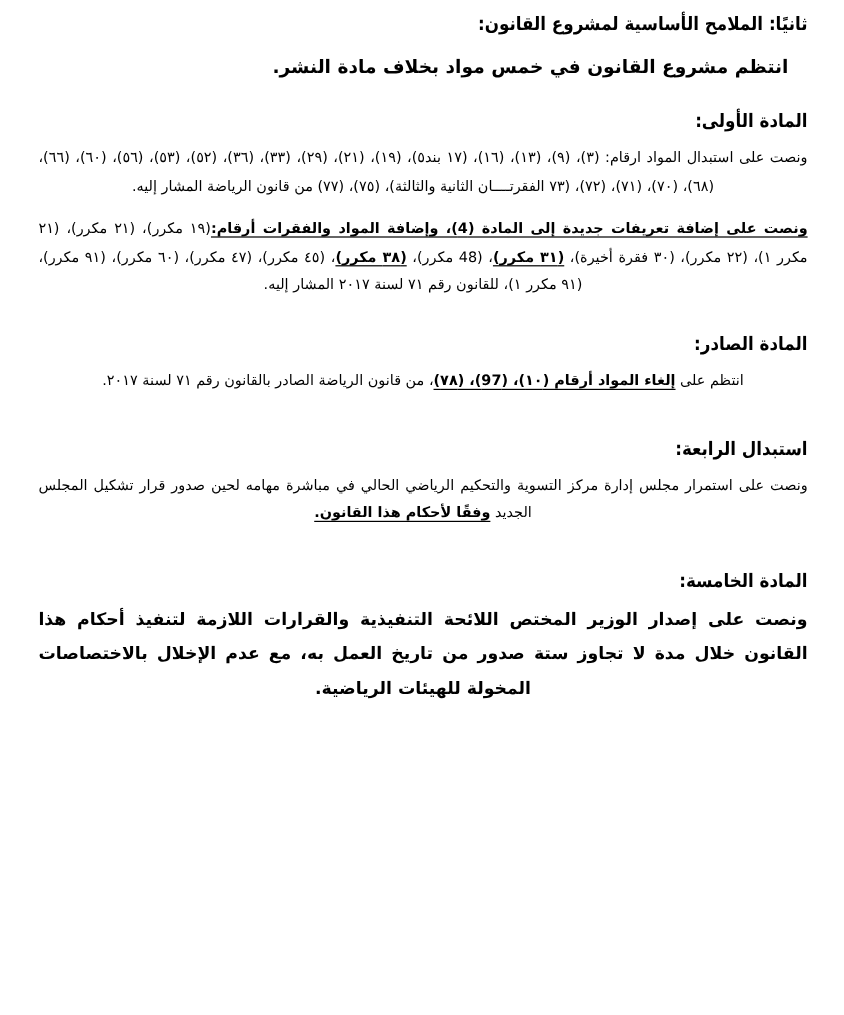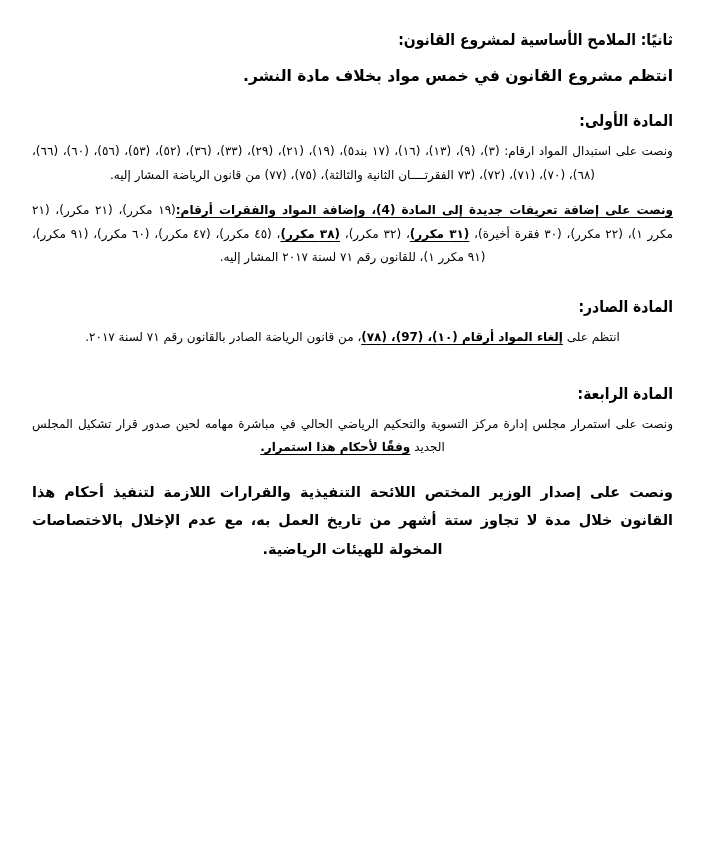--- a/index.html
+++ b/index.html
@@ -13,21 +13,21 @@
     height: 846px;
     overflow: hidden;
     font-family: "DejaVu Sans", "Liberation Sans", sans-serif;
     color: #000000;
     direction: rtl;
   }
   .page {
     width: 703px;
     height: 846px;
     box-sizing: border-box;
-    padding: 26px 30px 10px 32px;
+    padding: 6px 30px 10px 32px;
     background: #ffffff;
     position: relative;
   }
   .doc-body {
     width: 100%;
   }
   
   .heading {
     font-weight: bold;
     text-align: right;
@@ -38,21 +38,21 @@
     font-stretch: condensed;
   }
   .heading-top {
     margin-top: 2px;
   }
   .heading-intro {
     font-weight: bold;
     text-align: right;
     font-size: 15.5px;
     line-height: 1.62;
-    margin: 0;
+    margin: 16px;
     margin-top: 11px;
     letter-spacing: -0.2px;
   }
   .art-heading {
     margin-top: 20px;
   }
   
   .para {
     text-align: justify;
     text-align-last: center;
@@ -86,30 +86,31 @@
 
     <p class="heading heading-top">ثانيًا: الملامح الأساسية لمشروع القانون:</p>
 
     <p class="heading-intro">انتظم مشروع القانون في خمس مواد بخلاف مادة النشر.</p>
 
     <p class="heading art-heading">المادة الأولى:</p>
     <p class="para">ونصت على استبدال المواد ارقام: (٣)، (٩)، (١٣)، (١٦)، (١٧ بند٥)، (١٩)، (٢١)، (٢٩)، (٣٣)، (٣٦)، (٥٢)، (٥٣)، (٥٦)، (٦٠)، (٦٦)، (٦٨)، (٧٠)، (٧١)، (٧٢)، (٧٣ الفقرتــــان الثانية والثالثة)، (٧٥)، (٧٧) من قانون الرياضة المشار إليه.</p>
 
     <div class="spacer-sm"></div>
 
-    <p class="para"><span class="bu">ونصت على إضافة تعريفات جديدة إلى المادة (4)، وإضافة المواد والفقرات أرقام:</span><span>(١٩ مكرر)، (٢١ مكرر)، (٢١ مكرر ١)، (٢٢ مكرر)، (٣٠ فقرة أخيرة)، </span><span class="bu">(٣١ مكرر)</span><span>، (٣٢ مكرر)، </span><span class="bu">(٣٨ مكرر)</span><span>، (٤٥ مكرر)، (٤٧ مكرر)، (٦٠ مكرر)، (٩١ مكرر)، (٩١ مكرر ١)، للقانون رقم ٧١ لسنة ٢٠١٧ المشار إليه.</span></p>
+    <p class="para"><span class="bu">ونصت على إضافة تعريفات جديدة إلى المادة (4)، وإضافة المواد والفقرات أرقام:</span><span>(١٩ مكرر)، (٢١ مكرر)، (٢١ مكرر ١)، (٢٢ مكرر)، (٣٠ فقرة أخيرة)، </span><span class="bu">(٣١ مكرر)</span><span>، (48 مكرر)، </span><span class="bu">(٣٨ مكرر)</span><span>، (٤٥ مكرر)، (٤٧ مكرر)، (٦٠ مكرر)، (٩١ مكرر)، (٩١ مكرر ١)، للقانون رقم ٧١ لسنة ٢٠١٧ المشار إليه.</span></p>
 
     <div class="spacer-sm"></div>
 
     <p class="heading art-heading">المادة الصادر:</p>
     <p class="para"><span>انتظم على </span><span class="bu">إلغاء المواد أرقام (١٠)، (97)، (٧٨)</span><span>، من قانون الرياضة الصادر بالقانون رقم ٧١ لسنة ٢٠١٧.</span></p>
 
     <div class="spacer-md"></div>
 
-    <p class="heading art-heading">المادة الرابعة:</p>
-    <p class="para"><span>ونصت على استمرار مجلس إدارة مركز التسوية والتحكيم الرياضي الحالي في مباشرة مهامه لحين صدور قرار تشكيل المجلس الجديد </span><span class="bu">وفقًا لأحكام هذا استمرار.</span></p>
+    <p class="heading art-heading">استبدال الرابعة:</p>
+    <p class="para"><span>ونصت على استمرار مجلس إدارة مركز التسوية والتحكيم الرياضي الحالي في مباشرة مهامه لحين صدور قرار تشكيل المجلس الجديد </span><span class="bu">وفقًا لأحكام هذا القانون.</span></p>
 
     <div class="spacer-md"></div>
 
-    <p class="para para-all-bold">ونصت على إصدار الوزير المختص اللائحة التنفيذية والقرارات اللازمة لتنفيذ أحكام هذا القانون خلال مدة لا تجاوز ستة أشهر من تاريخ العمل به، مع عدم الإخلال بالاختصاصات المخولة للهيئات الرياضية.</p>
+    <p class="heading art-heading">المادة الخامسة:</p>
+    <p class="para para-all-bold">ونصت على إصدار الوزير المختص اللائحة التنفيذية والقرارات اللازمة لتنفيذ أحكام هذا القانون خلال مدة لا تجاوز ستة صدور من تاريخ العمل به، مع عدم الإخلال بالاختصاصات المخولة للهيئات الرياضية.</p>
 
   </div>
 </div>
 
 </body></html>

